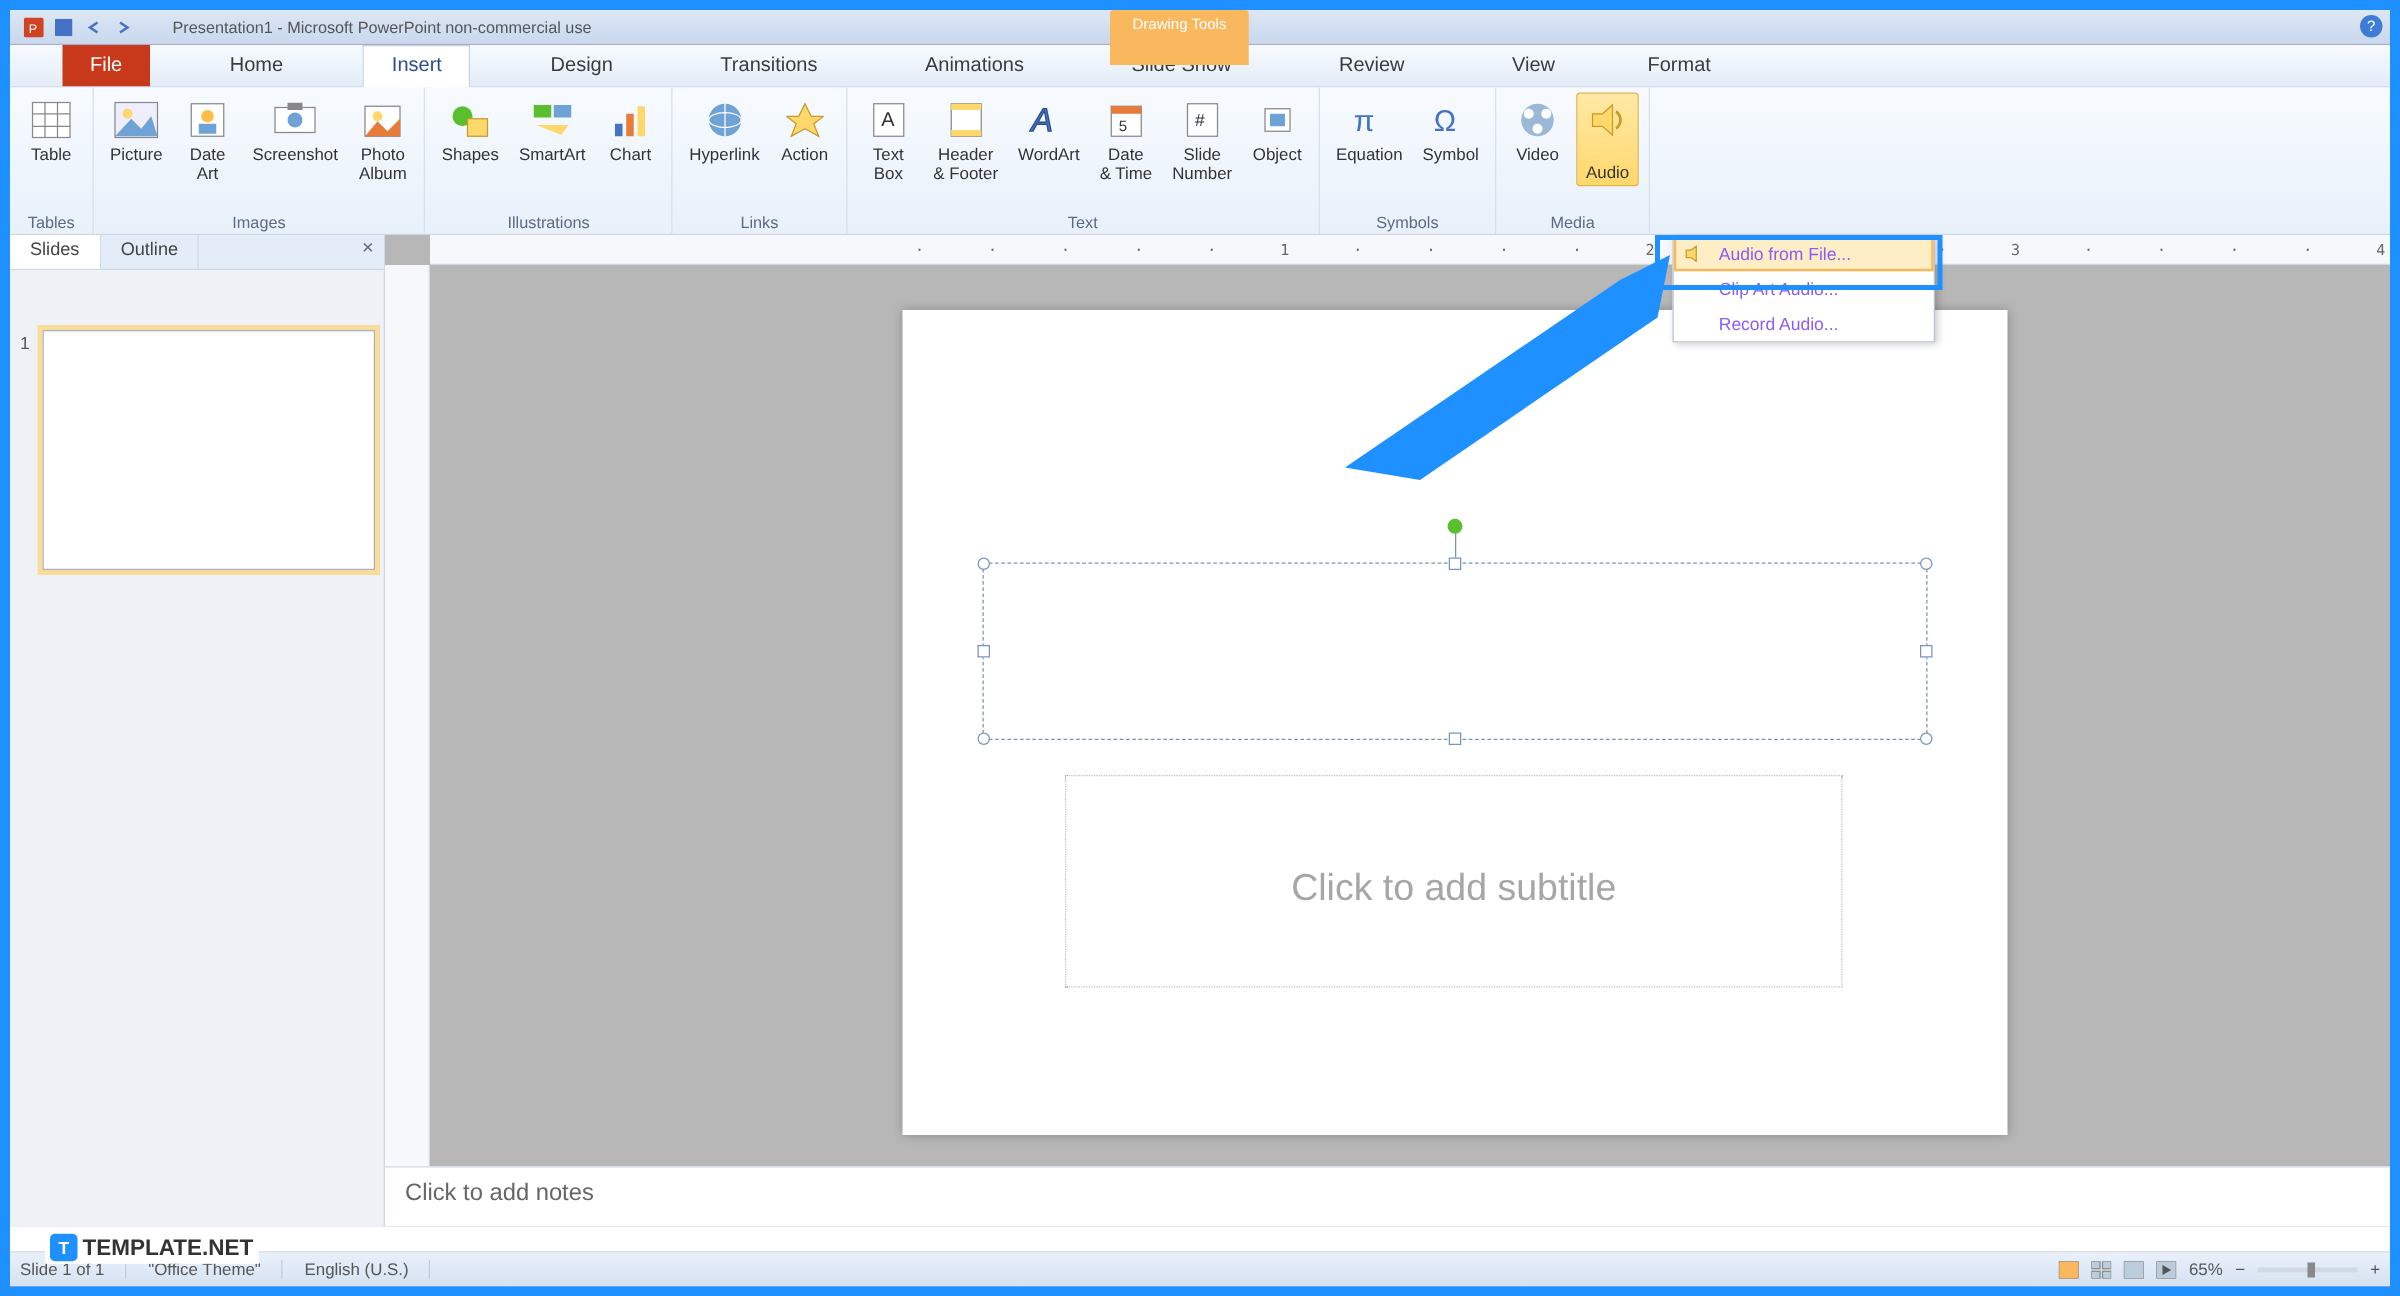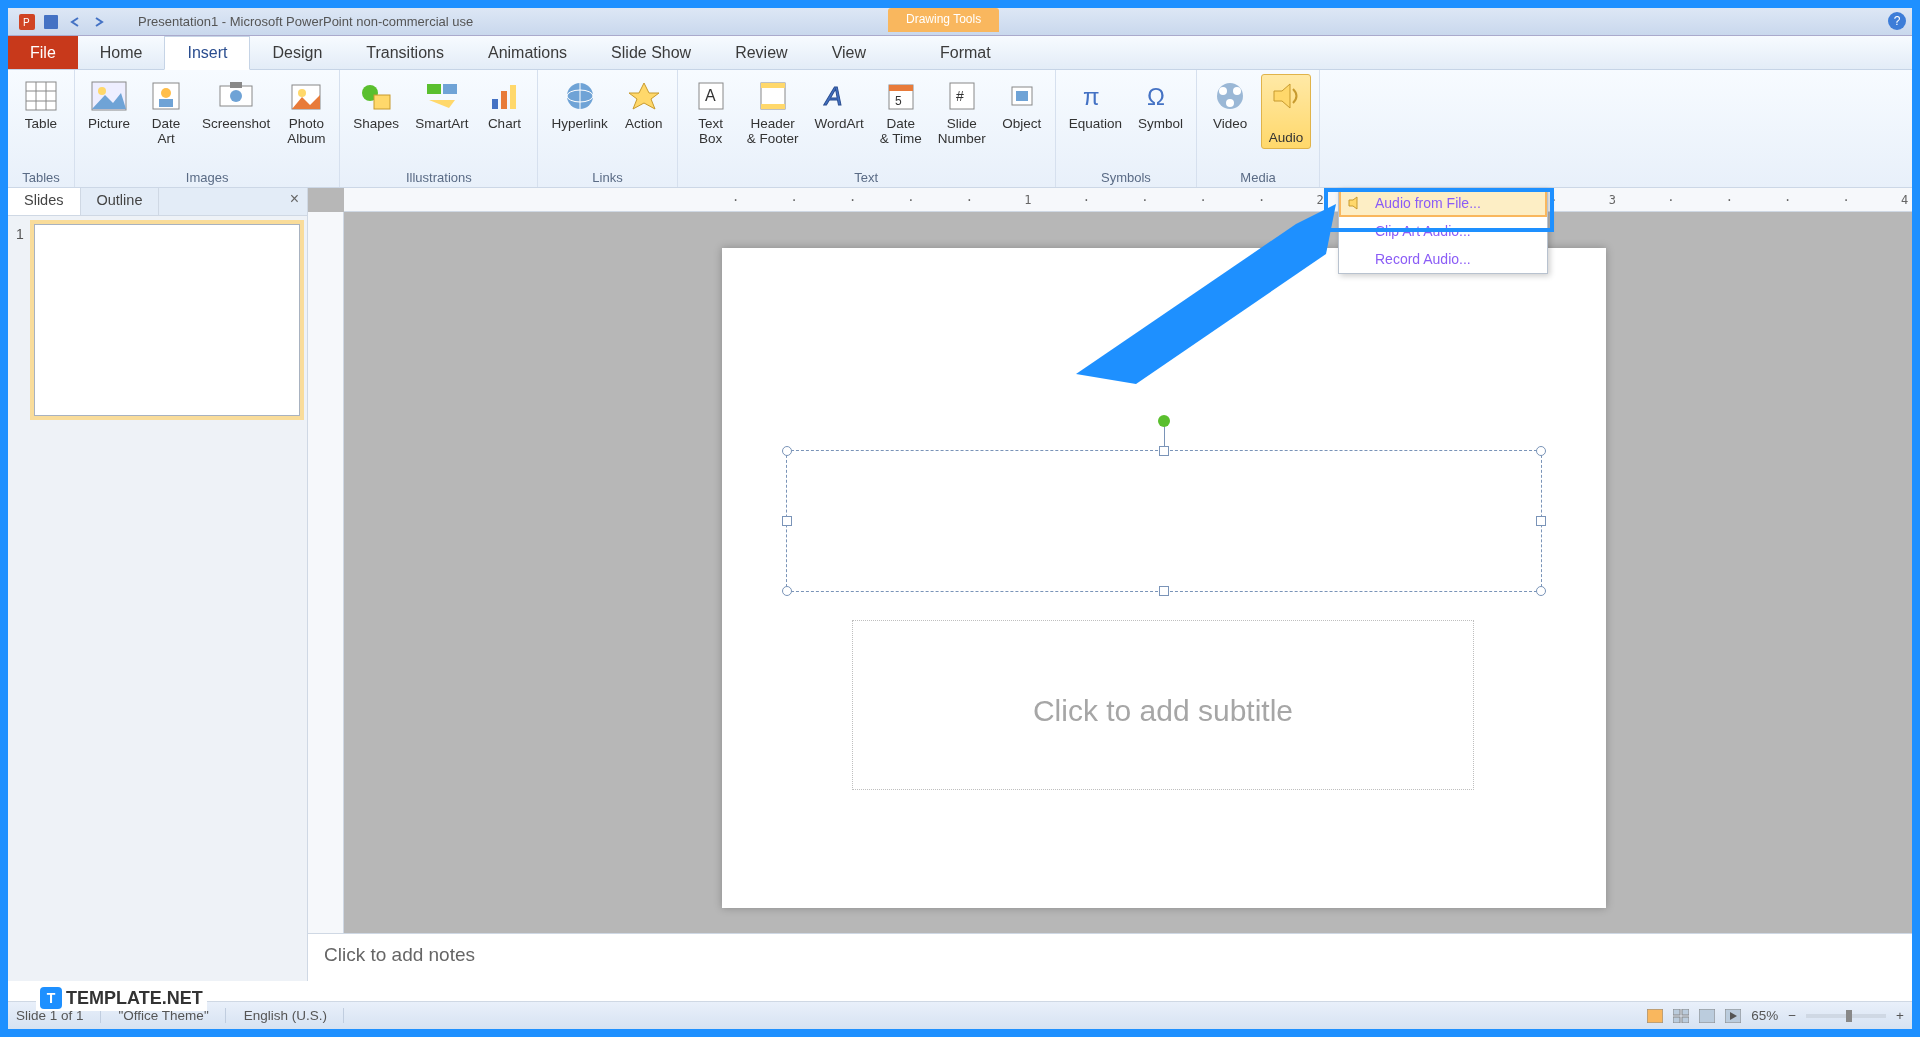--- a/index.html
+++ b/index.html
@@ -1,41 +1,41 @@
 <!DOCTYPE html>
 <html><head>
 <meta charset="utf-8">
 <style>
 * { box-sizing: border-box; margin: 0; padding: 0; font-family: 'Segoe UI', Tahoma, sans-serif; }
 body { background: #1E90FF; padding: 8px; width: 1920px; height: 1037px; overflow: hidden; }
 .inner-frame { background: #fff; width: 100%; height: 100%; position: relative; overflow: hidden; }
 .titlebar { height: 28px; background: linear-gradient(#dde7f5,#c9d8ed); display: flex; align-items: center; font-size: 13px; color: #555; padding: 0 10px; border-bottom: 1px solid #aac; }
 .qat { display: flex; gap: 6px; align-items: center; }
 .qat .qbtn { width: 18px; height: 18px; display: flex; align-items: center; justify-content: center; }
-.context-tab { position: absolute; left: 880px; top: 0; height: 24px; background: #f9b75e; color: #fff; font-size: 12px; padding: 4px 18px; border-radius: 3px 3px 0 0; text-align: right;}
+.context-tab { position: absolute; left: 880px; top: 0; height: 44px; background: #f9b75e; color: #fff; font-size: 12px; padding: 4px 18px; border-radius: 3px 3px 0 0; text-align: right;}
 .ribbon-tabs { height: 34px; background: linear-gradient(#f7fbff,#e3ecf7); display: flex; align-items: stretch; border-bottom: 1px solid #c6d4e6; }
-.tab { padding: 0 22px; font-size: 16px; color: #3b3b3b; display: flex; align-items: center; cursor: pointer; }
+.tab { padding: 0 22px; font-size: 16px; color: #3b3b3b; display: flex; align-items: center; cursor: pointer; margin-left: 42px; }
 .tab.file { background: #c8391b; color: #fff; font-weight: 500; }
 .tab.active { background: #fff; border: 1px solid #c6d4e6; border-bottom: 1px solid #fff; margin-bottom: -1px; color: #2a4d8f; }
 .ribbon { height: 118px; background: linear-gradient(#f7fbff,#e8f0fa); border-bottom: 1px solid #ccd7e6; display: flex; position: relative; }
 .ribbon-group { display: flex; flex-direction: column; justify-content: space-between; padding: 4px 8px 2px; border-right: 1px solid #d6e0ee; }
 .group-buttons { display: flex; gap: 6px; align-items: flex-start; flex: 1; }
 .rbtn { display: flex; flex-direction: column; align-items: center; justify-content: flex-start; gap: 2px; font-size: 13.5px; color: #333; padding: 2px 4px; border: 1px solid transparent; border-radius: 3px; cursor: pointer; min-width: 50px;}
 .rbtn.active { background: linear-gradient(#ffe9a6,#ffd86b); border-color: #e0b34a; gap: 16px; }
 .rbtn .ricon { width: 40px; height: 38px; display: flex; align-items: center; justify-content: center; }
 .rbtn .lbl { text-align: center; line-height: 1.1; white-space: pre; }
 .group-label { font-size: 13px; color: #5a6b85; text-align: center; padding: 2px 0 0; }
 .dropdown { position: absolute; top: 118px; left: 1330px; background: #fff; border: 1px solid #b8c2cf; box-shadow: 2px 2px 6px rgba(0,0,0,.2); width: 210px; z-index: 50; }
 .dropdown-item { padding: 6px 10px 6px 36px; font-size: 14px; color: #8b5cf6; position: relative; cursor: pointer; }
 .dropdown-item.hl { background: #fdeec5; outline: 2px solid #f9b75e; outline-offset: -2px; }
 .dropdown-item .dicon { position: absolute; left: 8px; top: 6px; width: 18px; height: 18px; }
 .dropdown-callout { position: absolute; top: 118px; left: 1316px; width: 230px; height: 44px; border: 4px solid #1E90FF; z-index: 60; pointer-events: none;}
 .arrow-annotation { position: absolute; left: 1068px; top: 196px; z-index: 55; pointer-events: none;}
 .workspace { position: absolute; top: 180px; left: 0; right: 0; bottom: 48px; display: flex; background: #b7b7b7; }
-.slides-panel { width: 300px; background: #eef2f7; border-right: 1px solid #cfd8e4; display: flex; flex-direction: column; }
+.slides-panel { width: 300px; background: #eef2f7; border-right: 1px solid #cfd8e4; display: flex; flex-direction: column; gap: 40px; }
 .panel-tabs { height: 28px; display: flex; background: #e3ecf7; border-bottom: 1px solid #cfd8e4; }
 .panel-tab { padding: 4px 16px; font-size: 14.5px; color: #444; border-right: 1px solid #cfd8e4; cursor: pointer; }
 .panel-tab.active { background: #fff; }
 .panel-close { margin-left: auto; padding: 2px 8px; font-size: 16px; cursor: pointer; color:#666;}
 .thumb-area { flex:1; padding: 8px; }
 .thumb { width: 266px; height: 192px; background:#fff; border: 1px solid #a8b2c0; box-shadow: 0 0 0 4px #f9dc9a; position: relative;}
 .thumb-num { position: absolute; left: -18px; top: 2px; font-size: 14px; color:#555;}
 .editor { flex: 1; position: relative; background: #b7b7b7;}
 .ruler-h { position: absolute; top: 0; left: 36px; right: 0; height: 24px; background: #f6f8fb; border-bottom: 1px solid #cfd8e4; font-size: 11px; color: #666; display:flex; align-items:center; overflow:hidden;}
 .ruler-v { position: absolute; top: 24px; left: 0; width: 36px; bottom: 0; background: #f6f8fb; border-right: 1px solid #cfd8e4;}

